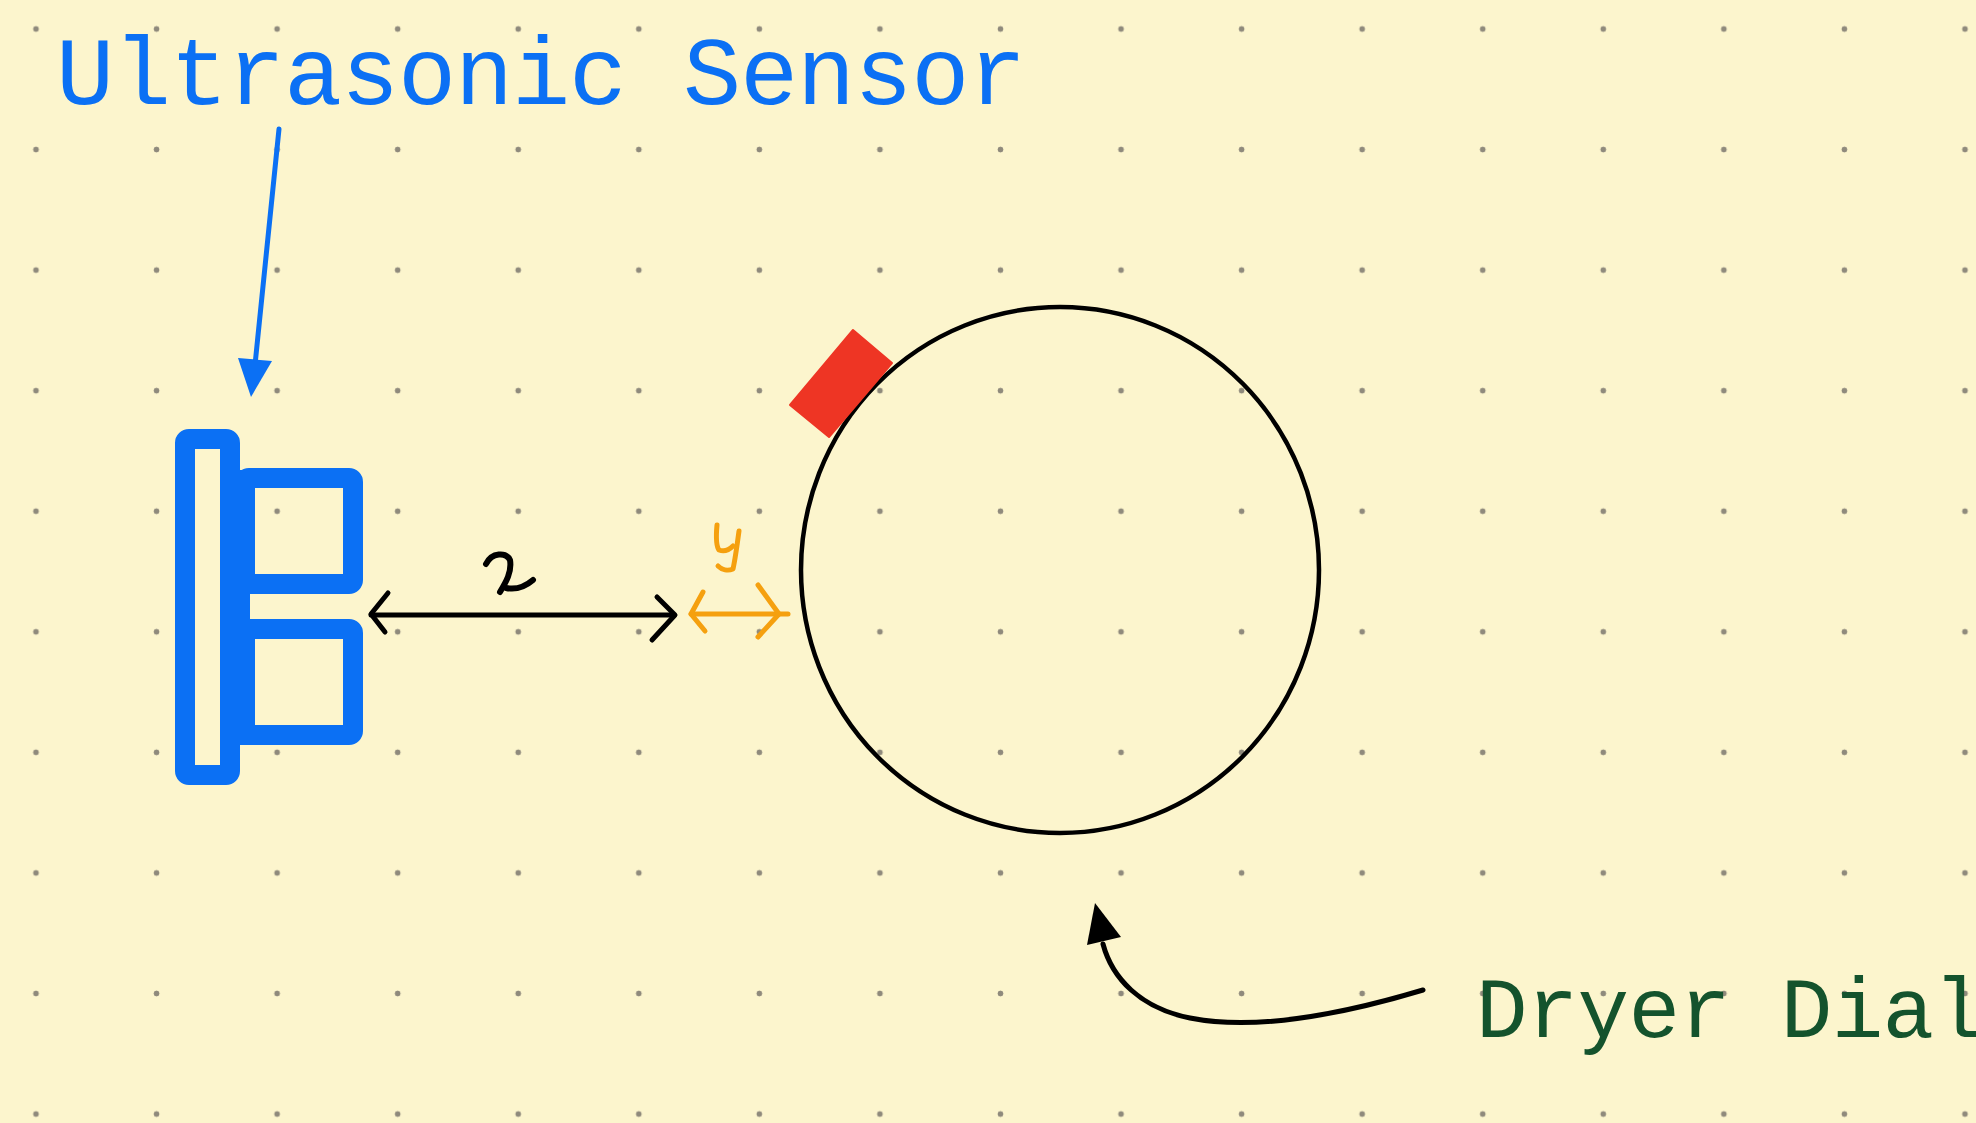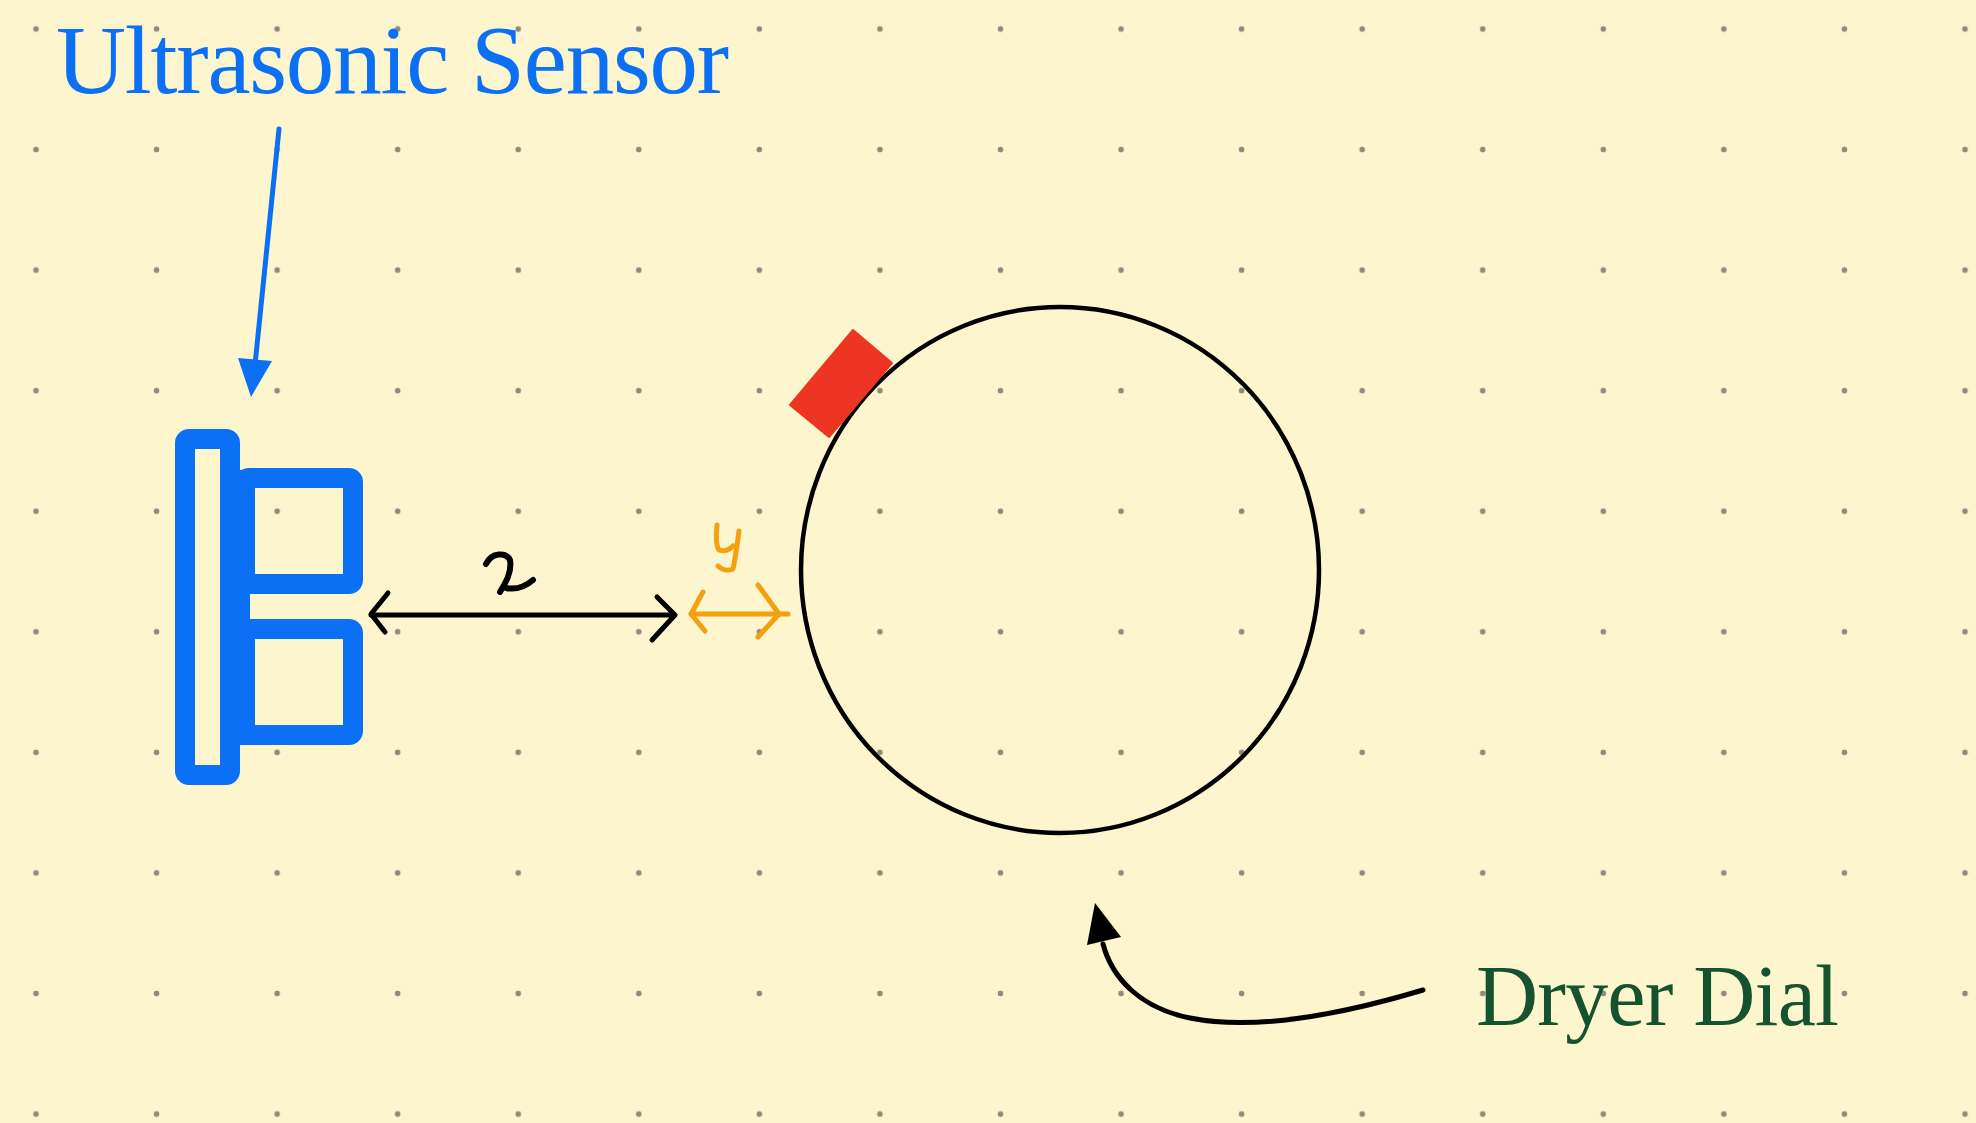--- a/index.html
+++ b/index.html
@@ -14,21 +14,22 @@
     width: 1976px; height: 1123px;
     background-image: radial-gradient(circle, #8f8a7c 2.6px, rgba(143,138,124,0) 3.2px);
     background-size: 120.57px 120.57px;
     background-position: -24.3px -31.3px;
   }
   svg.layer { position: absolute; left: 0; top: 0; }
   .label {
     position: absolute;
     white-space: nowrap;
     line-height: 1;
-    font-family: Liberation Serif, serif;
+    font-family: Liberation Mono, monospace;
+    margin-top: 18px;
   }
   #title-label {
     left: 56px; top: 12px;
     font-size: 97px;
     color: #0b70f4;
     letter-spacing: -1.2px;
   }
   #dial-label {
     left: 1476px; top: 953px;
     font-size: 86px;

